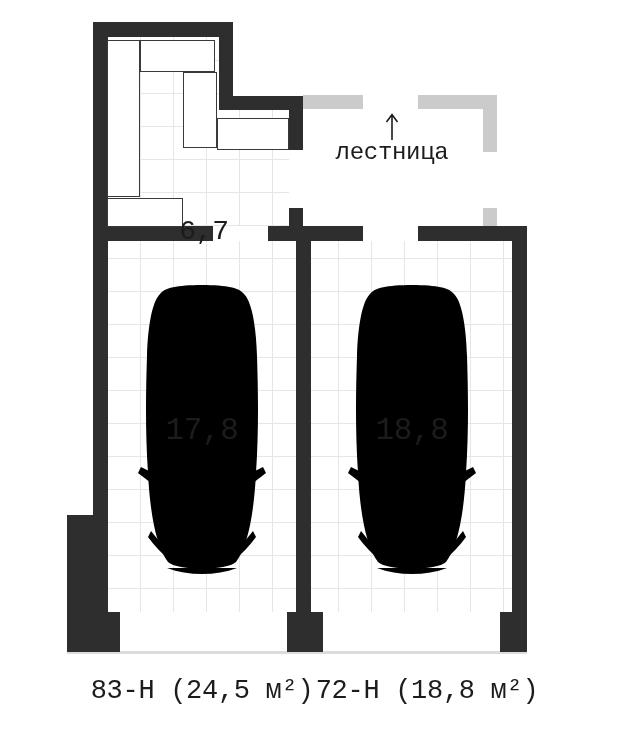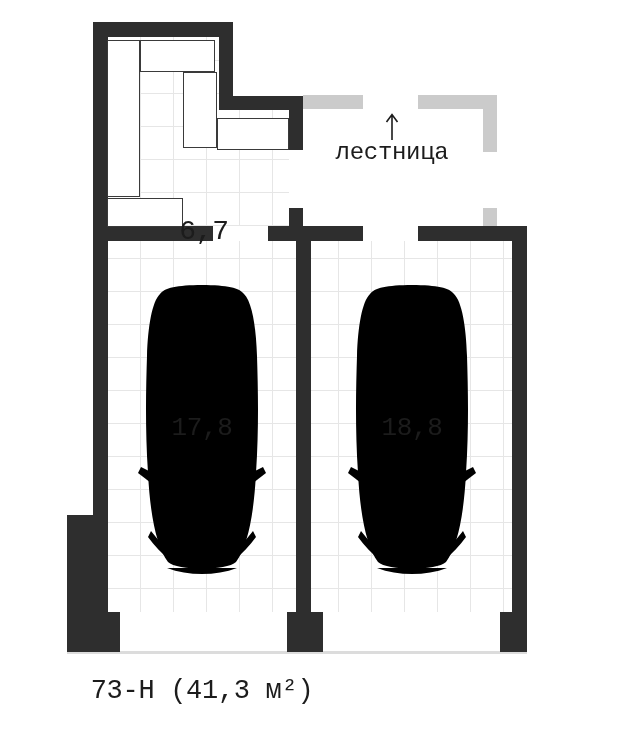--- a/index.html
+++ b/index.html
@@ -20,21 +20,21 @@
   .plainfloor{position:absolute;background:var(--floor,#ffffff);}
   .door{position:absolute;background:#ffffff;}
   .unitrect{
     position:absolute;background:#ffffff;
     border:1.5px solid #3a3a3a;box-sizing:border-box;
   }
   .lbl{
     position:absolute;color:var(--text,#1c1c1c);text-align:center;
     letter-spacing:-0.3px;line-height:1.1;white-space:nowrap;
   }
-  .area-lbl{font-size:26px;}
+  .area-lbl{font-size:31px;}
   .unit-lbl{font-size:27px;}
   .threshold{position:absolute;background:var(--threshold,#dcdcdc);}
   .car{position:absolute;}
   .stairs-arrow path{stroke:var(--text,#1c1c1c);stroke-width:1.6;fill:none;}
 </style>
 </head>
 <body>
 
 <svg width="0" height="0" style="position:absolute">
   <defs>
@@ -113,15 +113,16 @@
 
   <svg class="abs stairs-arrow" style="left:384px;top:111px;" width="16" height="30" viewBox="0 0 16 30">
     <path d="M8 29 L8 4 M2.5 11 L8 3.5 L13.5 11"></path>
   </svg>
   <div class="lbl" style="left:312px;top:140px;width:160px;font-size:24px;">лестница</div>
 
   <div class="lbl" style="left:164px;top:169px;width:80px;font-size:28px;margin-top:48px;">6,7</div>
   <div class="lbl area-lbl" style="left:142px;top:414px;width:120px;">17,8</div>
   <div class="lbl area-lbl" style="left:352px;top:414px;width:120px;">18,8</div>
 
-  <div class="lbl unit-lbl" style="left:62px;top:677px;width:280px;">73-Н (41,3 м²)</div>
+  <div class="lbl unit-lbl" style="left:62px;top:677px;width:280px;">83-Н (24,5 м²)</div>
+  <div class="lbl unit-lbl" style="left:287px;top:677px;width:280px;">72-Н  (18,8 м²)</div>
 
 </div>
 
 </body></html>

